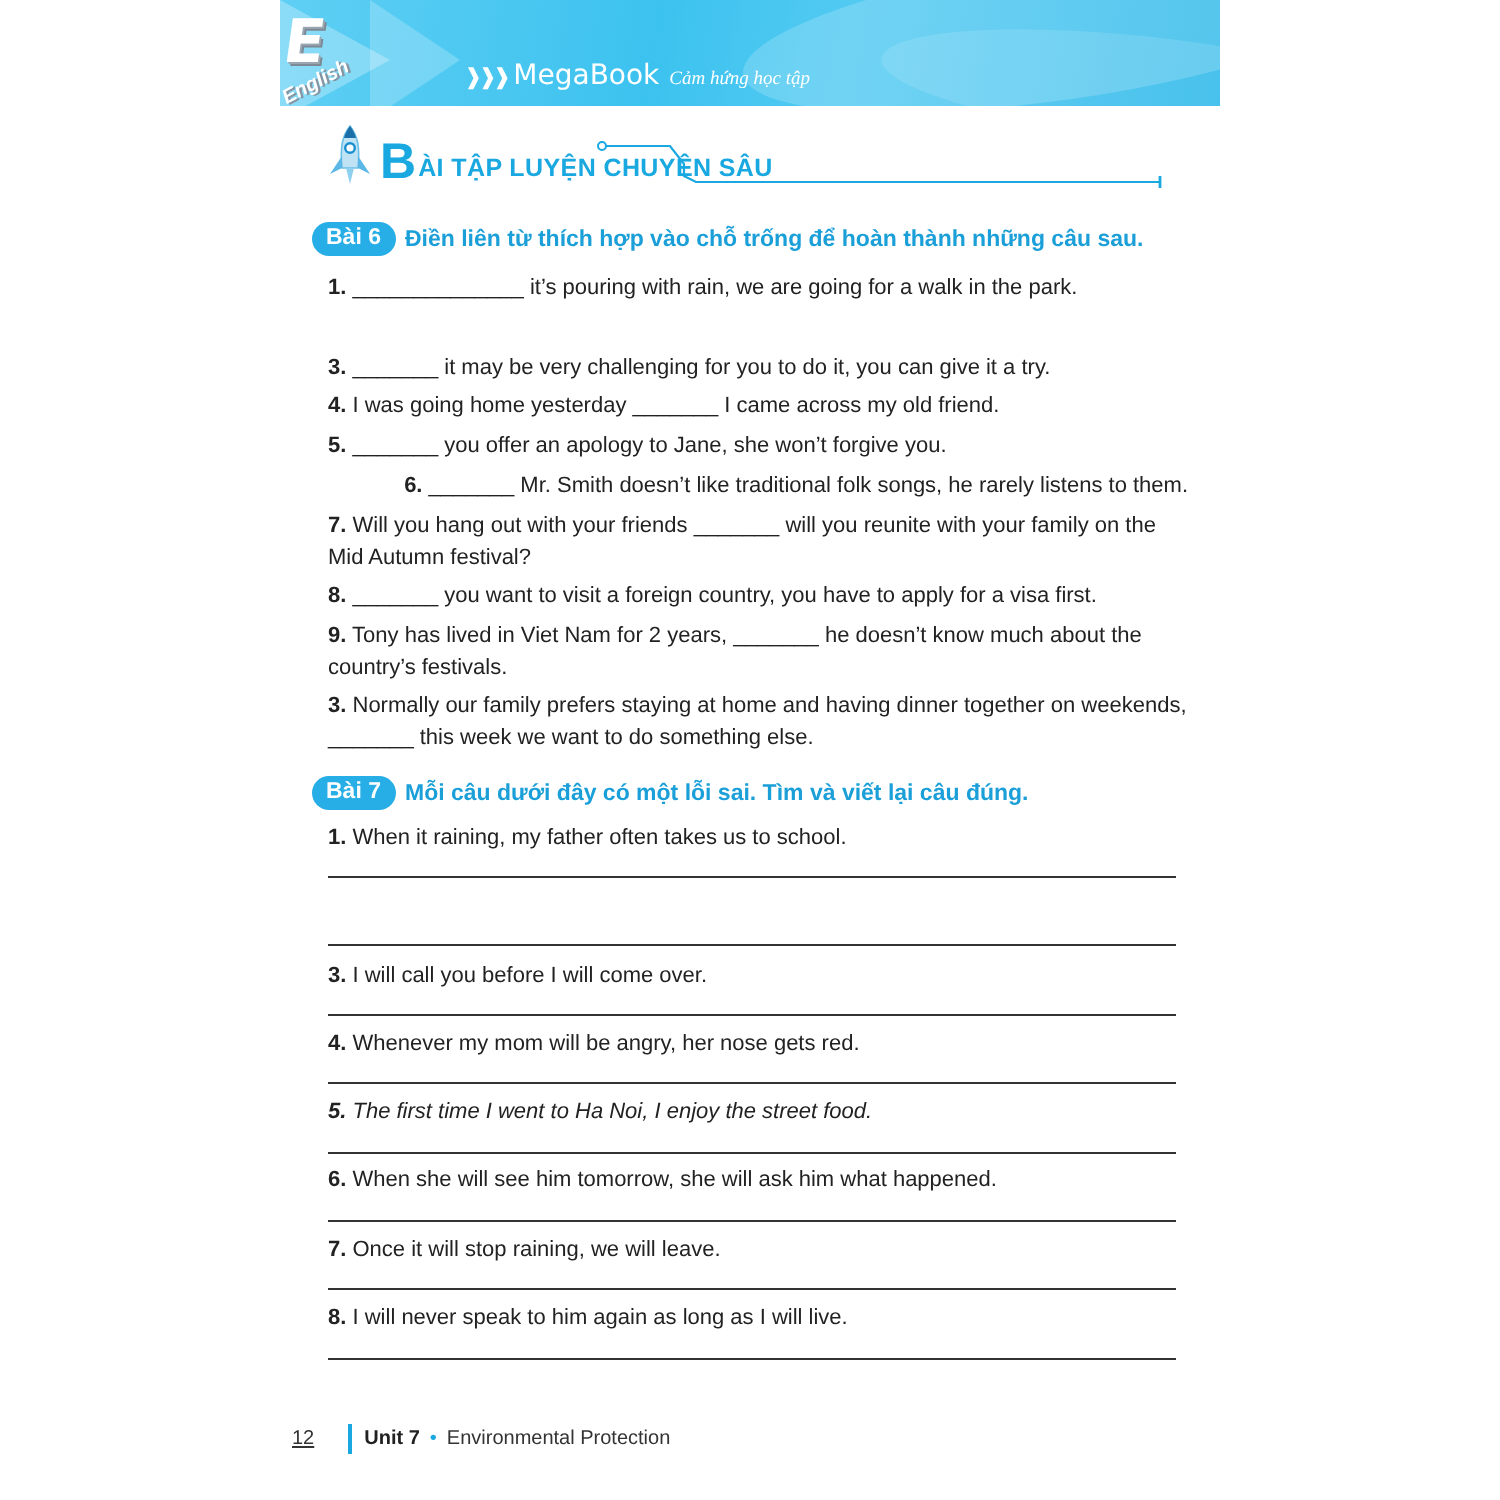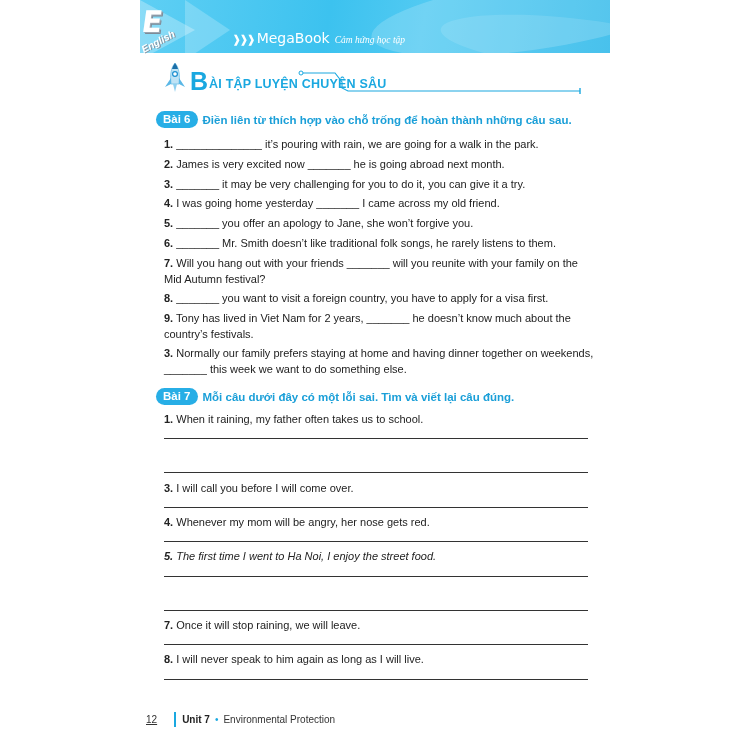--- a/index.html
+++ b/index.html
@@ -104,25 +104,24 @@
     <path d="M13 5 L45 5 L52 14 L52 20 L58 23 L290 23" fill="none" stroke="#1aa8e0" stroke-width="1.1"></path>
     <path d="M290 20 L290 26" stroke="#1aa8e0" stroke-width="1.4"></path>
   </svg>
 
   <div class="ex-head" style="top:111px;">
     <span class="ex-badge">Bài 6</span>
     <span class="ex-title">Điền liên từ thích hợp vào chỗ trống để hoàn thành những câu sau.</span>
   </div>
 
   <div class="q" style="top:136px;"><b>1.</b><span> ______________ it’s pouring with rain, we are going for a walk in the park.</span></div>
-  <div class="q" style="top:156px;"><b>2.</b><span> James is very excited now _______ he is going abroad next month.</span></div>
   <div class="q" style="top:176px;"><b>3.</b><span> _______ it may be very challenging for you to do it, you can give it a try.</span></div>
   <div class="q" style="top:195px;"><b>4.</b><span> I was going home yesterday _______ I came across my old friend.</span></div>
   <div class="q" style="top:215px;"><b>5.</b><span> _______ you offer an apology to Jane, she won’t forgive you.</span></div>
-  <div class="q" style="top:235px;"><b>6.</b><span> _______ Mr. Smith doesn’t like traditional folk songs, he rarely listens to them.</span></div>
+  <div class="q" style="top:235px;text-align:right;"><b>6.</b><span> _______ Mr. Smith doesn’t like traditional folk songs, he rarely listens to them.</span></div>
   <div class="q" style="top:255px;"><b>7.</b><span> Will you hang out with your friends _______ will you reunite with your family on the Mid Autumn festival?</span></div>
   <div class="q" style="top:290px;"><b>8.</b><span> _______ you want to visit a foreign country, you have to apply for a visa first.</span></div>
   <div class="q" style="top:310px;"><b>9.</b><span> Tony has lived in Viet Nam for 2 years, _______ he doesn’t know much about the country’s festivals.</span></div>
   <div class="q" style="top:345px;"><b>3.</b><span> Normally our family prefers staying at home and having dinner together on weekends, _______ this week we want to do something else.</span></div>
 
   <div class="ex-head" style="top:388px;">
     <span class="ex-badge">Bài 7</span>
     <span class="ex-title">Mỗi câu dưới đây có một lỗi sai. Tìm và viết lại câu đúng.</span>
   </div>
 
@@ -133,20 +132,21 @@
 
   <div class="q" style="top:480px;"><b>3.</b><span> I will call you before I will come over.</span></div>
   <div class="answer-line" style="top:507px;"></div>
 
   <div class="q" style="top:514px;"><b>4.</b><span> Whenever my mom will be angry, her nose gets red.</span></div>
   <div class="answer-line" style="top:541px;"></div>
 
   <div class="q" style="top:548px;font-style:italic;"><b>5.</b><span> The first time I went to Ha Noi, I enjoy the street food.</span></div>
   <div class="answer-line" style="top:576px;"></div>
 
+  <div class="q" style="top:582px;"><b>6.</b><span> When she will see him tomorrow, she will ask him what happened.</span></div>
   <div class="answer-line" style="top:610px;"></div>
 
   <div class="q" style="top:617px;"><b>7.</b><span> Once it will stop raining, we will leave.</span></div>
   <div class="answer-line" style="top:644px;"></div>
 
   <div class="q" style="top:651px;"><b>8.</b><span> I will never speak to him again as long as I will live.</span></div>
   <div class="answer-line" style="top:679px;"></div>
 
   <div class="footer">
     <span class="page-num">12</span>

